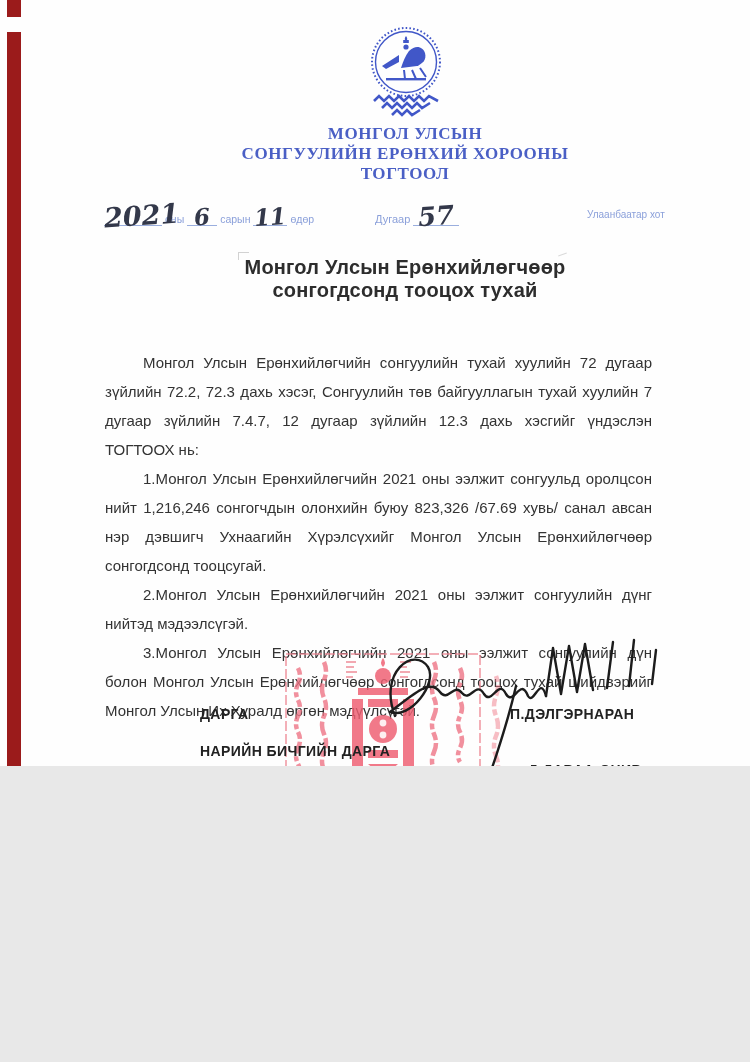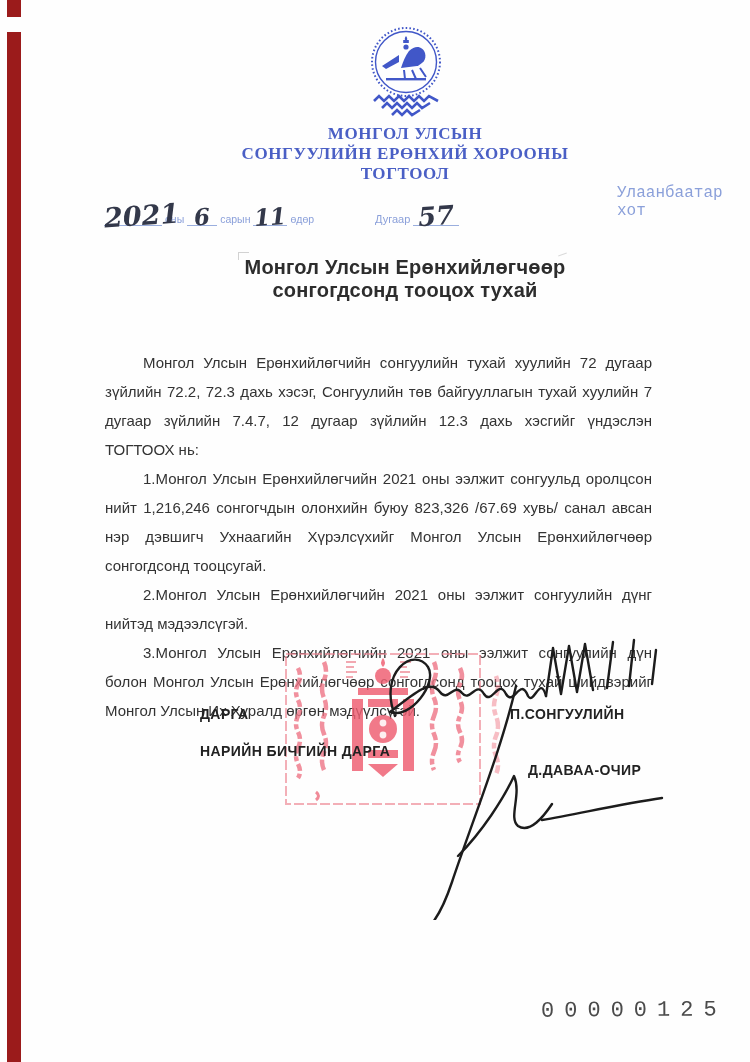--- a/index.html
+++ b/index.html
@@ -1,17 +1,17 @@
 <!DOCTYPE html>
 <html><head>
 <meta charset="utf-8">
 <style>
   html,body{margin:0;padding:0;background:#e8e8e8;}
   .page{
-    position:relative; width:750px; height:1062px; margin:0 auto;
+    position:relative; width:750px; height:766px; margin:0 auto;
     background:#fefefe; overflow:hidden;
     font-family:"Liberation Sans","DejaVu Sans",sans-serif; color:#333;
   }
   
   .accent-square{position:absolute; left:7px; top:0; width:14px; height:17px; background:#9b1b1b;}
   .accent-bar{position:absolute; left:7px; top:32px; width:14px; height:1030px; background:#9b1b1b;}
 
   
   .emblem{position:absolute; left:362px; top:24px; width:88px; height:96px;}
 
@@ -30,21 +30,21 @@
   .lbl{font-size:10.5px; color:#8ba0da; padding:0 3px 1px 3px; white-space:nowrap;text-align:center;}
   .blank{display:inline-block; border-bottom:1.3px solid #9aaede; text-align:center; position:relative;}
   .hand{
     font-family:"DejaVu Serif",serif; font-style:italic; font-weight:700;
     color:#33384a; display:inline-block; transform:rotate(-4deg); line-height:1;
     position:relative; top:4px;
   }
   .hand.year{font-size:27px;}
   .hand.small{font-size:23px;}
   .hand.num{font-size:26px;}
-  .city{position:absolute; left:617px; bottom:12px; font-size:16px; color:#8ba0da;font-family:Liberation Mono, monospace;}
+  .city{position:absolute; left:587px; bottom:12px; font-size:10px; color:#8ba0da;}
 
   
   .doc-title{
     position:absolute; left:105px; top:256px; width:600px; text-align:center;
     font-weight:700; font-size:20px; line-height:23px; color:#2d2d2d; letter-spacing:0.2px;
   }
   .artifact-l{position:absolute; left:238px; top:252px; width:10px; height:7px;
     border-left:1px solid #d2d2d2; border-top:1px solid #d2d2d2;}
   .artifact-r{position:absolute; left:558px; top:254px; width:9px; height:1px; background:#dadada; transform:rotate(-20deg);}
 
@@ -163,21 +163,21 @@
         <circle cx="101" cy="77" r="3.4" fill="#fdecee"></circle>
         <circle cx="101" cy="89" r="3.4" fill="#fdecee"></circle>
         <rect x="86" y="104" width="30" height="8"></rect>
         <path d="M86,118 h30 l-15,13 z"></path>
         <path d="M34,146 q5,4 0,8" stroke="#ee7484" stroke-width="3" fill="none"></path>
       </g>
     </svg>
   </div>
 
   <span class="sig-label" style="left:200px; top:706px;">ДАРГА</span>
-  <span class="sig-label" style="left:510px; top:706px;">П.СОНГУУЛИЙН</span>
+  <span class="sig-label" style="left:510px; top:706px;">П.ДЭЛГЭРНАРАН</span>
   <span class="sig-label" style="left:200px; top:743px;">НАРИЙН БИЧГИЙН ДАРГА</span>
   <span class="sig-label" style="left:528px; top:762px;">Д.ДАВАА-ОЧИР</span>
 
   <div class="sigs">
     <svg viewBox="0 0 340 290" width="340" height="290">
       <g stroke="#1c1c1c" stroke-width="2.4" fill="none" stroke-linecap="round" stroke-linejoin="round">
 
         <path d="M55,86 C38,42 74,16 88,37 C98,53 70,90 50,82 C74,64 90,48 100,62 C108,73 114,52 122,63 C130,73 136,50 144,64 C152,76 158,48 166,64 C174,77 180,46 188,66 C194,76 200,44 206,66"></path>
         <path d="M206,66 L213,18 L221,64 L229,16 L237,62 L245,14 L253,60"></path>
         <path d="M267,58 L273,12"></path>

